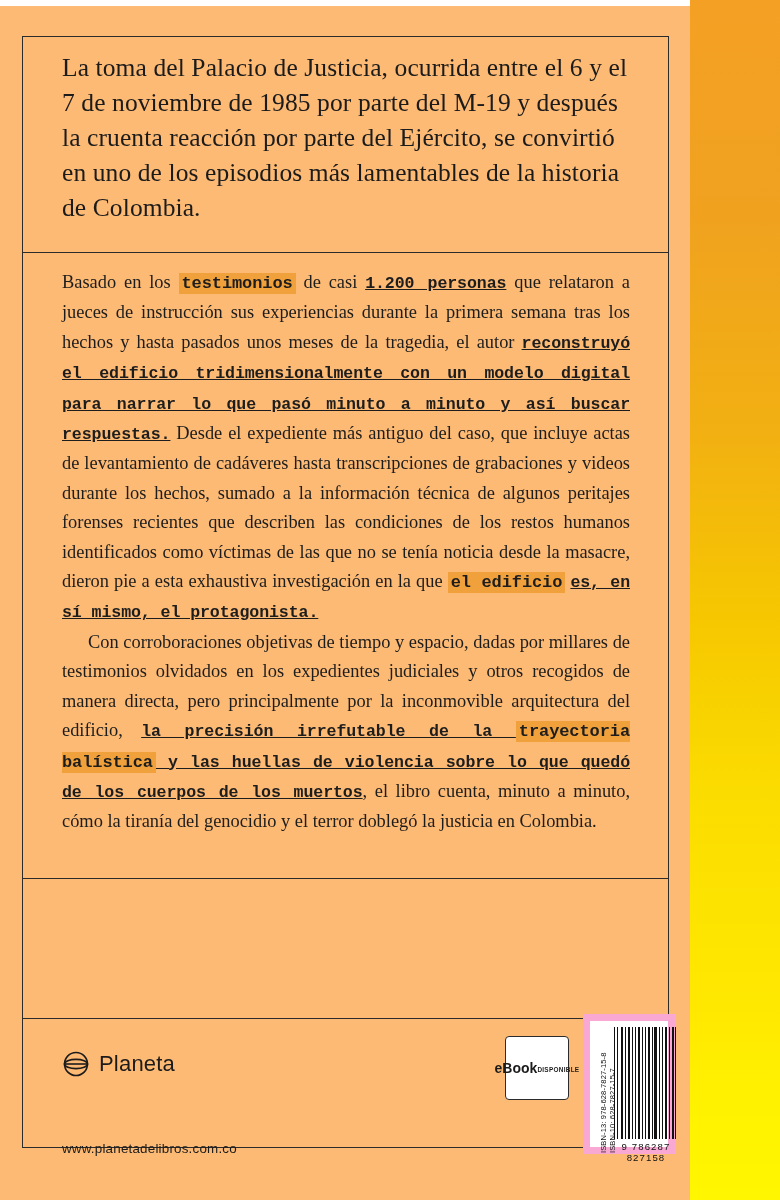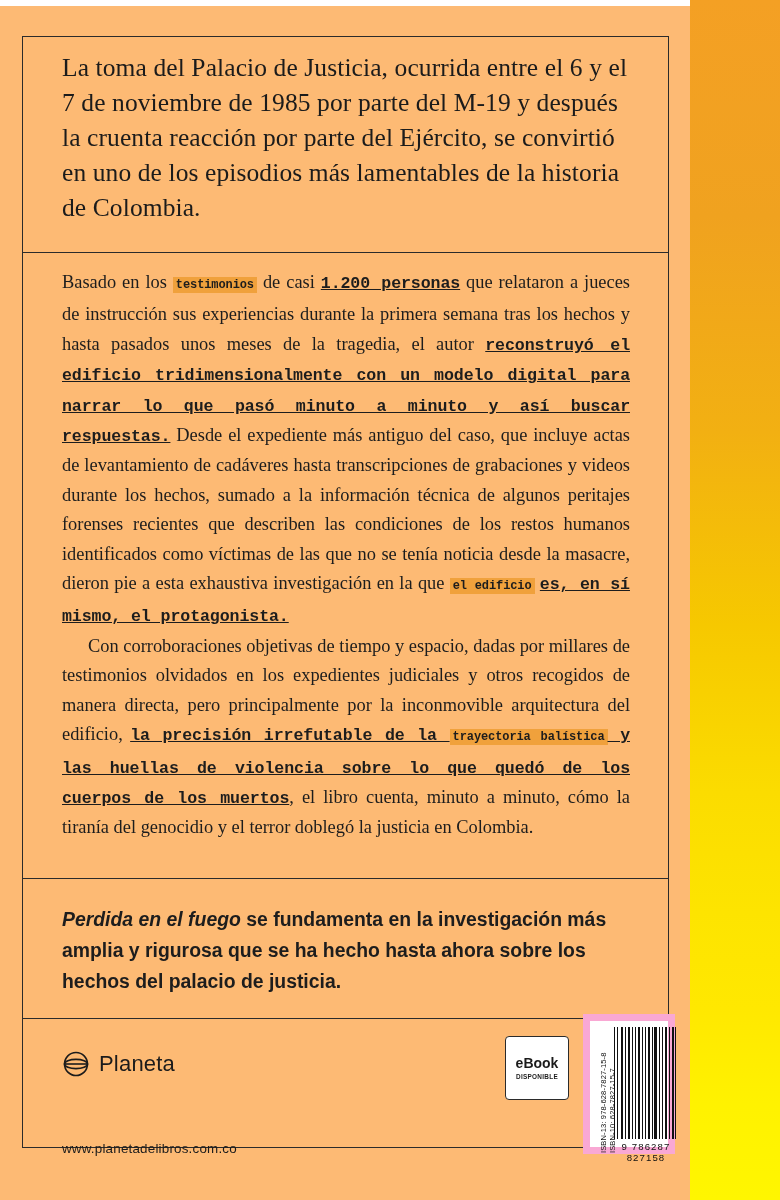--- a/index.html
+++ b/index.html
@@ -141,21 +141,21 @@
   .mono {
     font-family: "Liberation Mono", monospace;
     font-weight: bold;
     font-size: 16.6px;
     letter-spacing: -0.1px;
     text-decoration: underline;
   }
   .hl {
     font-family: "Liberation Mono", monospace;
     font-weight: bold;
-    font-size: 12px;
+    font-size: 17px;
     background: #f0a13c;
     padding: 1px 3px;
     letter-spacing: -0.1px;
   }
 
   
   .closing {
     position: absolute;
     left: 62px;
     top: 898px;
@@ -207,21 +207,21 @@
   
   .ebook-badge {
     position: absolute;
     left: 505px;
     top: 1030px;
     width: 62px;
     height: 62px;
     border: 1.6px solid #2b2b2b;
     border-radius: 4px;
     display: flex;
-    flex-direction: column;
+    flex-direction: row;
     align-items: center;
     justify-content: center;
     background: #fff;
   }
   .ebook-badge .eb-main {
     font-family: "Liberation Sans", sans-serif;
     font-size: 14px;
     font-weight: bold;
     color: #1b1b1b;
     line-height: 14px;
@@ -314,23 +314,20 @@
     <div class="vrule-left"></div>
     <div class="vrule-right"></div>
 
     <div class="headline">La toma del Palacio de Justicia, ocurrida entre el 6 y el 7 de noviembre de 1985 por parte del M-19 y después la cruenta reacción por parte del Ejército, se convirtió en uno de los episodios más lamentables de la historia de Colombia.</div>
 
     <div class="body-block">
       <p><span>Basado en los </span><span class="hl">testimonios</span><span> de casi </span><span class="mono">1.200 personas</span><span> que relataron a jueces de instrucción sus experiencias durante la primera semana tras los hechos y hasta pasados unos meses de la tragedia, el autor </span><span class="mono">reconstruyó el edificio tridimensionalmente con un modelo digital para narrar lo que pasó minuto a minuto y así buscar respuestas.</span><span> Desde el expediente más antiguo del caso, que incluye actas de levantamiento de cadáveres hasta transcripciones de grabaciones y videos durante los hechos, sumado a la información técnica de algunos peritajes forenses recientes que describen las condiciones de los restos humanos identificados como víctimas de las que no se tenía noticia desde la masacre, dieron pie a esta exhaustiva investigación en la que </span><span class="hl">el edificio</span> <span class="mono">es, en sí mismo, el protagonista.</span></p>
       <p><span>Con corroboraciones objetivas de tiempo y espacio, dadas por millares de testimonios olvidados en los expedientes judiciales y otros recogidos de manera directa, pero principalmente por la inconmovible arquitectura del edificio, </span><span class="mono">la precisión irrefutable de la </span><span class="hl">trayectoria balística</span><span class="mono"> y las huellas de violencia sobre lo que quedó de los cuerpos de los muertos</span><span>, el libro cuenta, minuto a minuto, cómo la tiranía del genocidio y el terror doblegó la justicia en Colombia.</span></p>
     </div>
 
-    <div class="closing">
-      <span class="title-italic">Perdida en el fuego</span><span class="rest"> se fundamenta en la investigación más amplia y rigurosa que se ha hecho hasta ahora sobre los hechos del palacio de justicia.</span>
-    </div>
 
     <div class="logo-wrap">
       <svg class="logo-mark" viewBox="0 0 28 28">
         <circle cx="14" cy="14" r="11.5" fill="none" stroke="#1b1b1b" stroke-width="1.6"></circle>
         <ellipse cx="14" cy="14" rx="11.5" ry="4.6" fill="none" stroke="#1b1b1b" stroke-width="1.6"></ellipse>
         <line x1="2.5" y1="14" x2="25.5" y2="14" stroke="#1b1b1b" stroke-width="1.6"></line>
       </svg>
       <span class="logo-text">Planeta</span>
     </div>
     <div class="site-url">www.planetadelibros.com.co</div>

